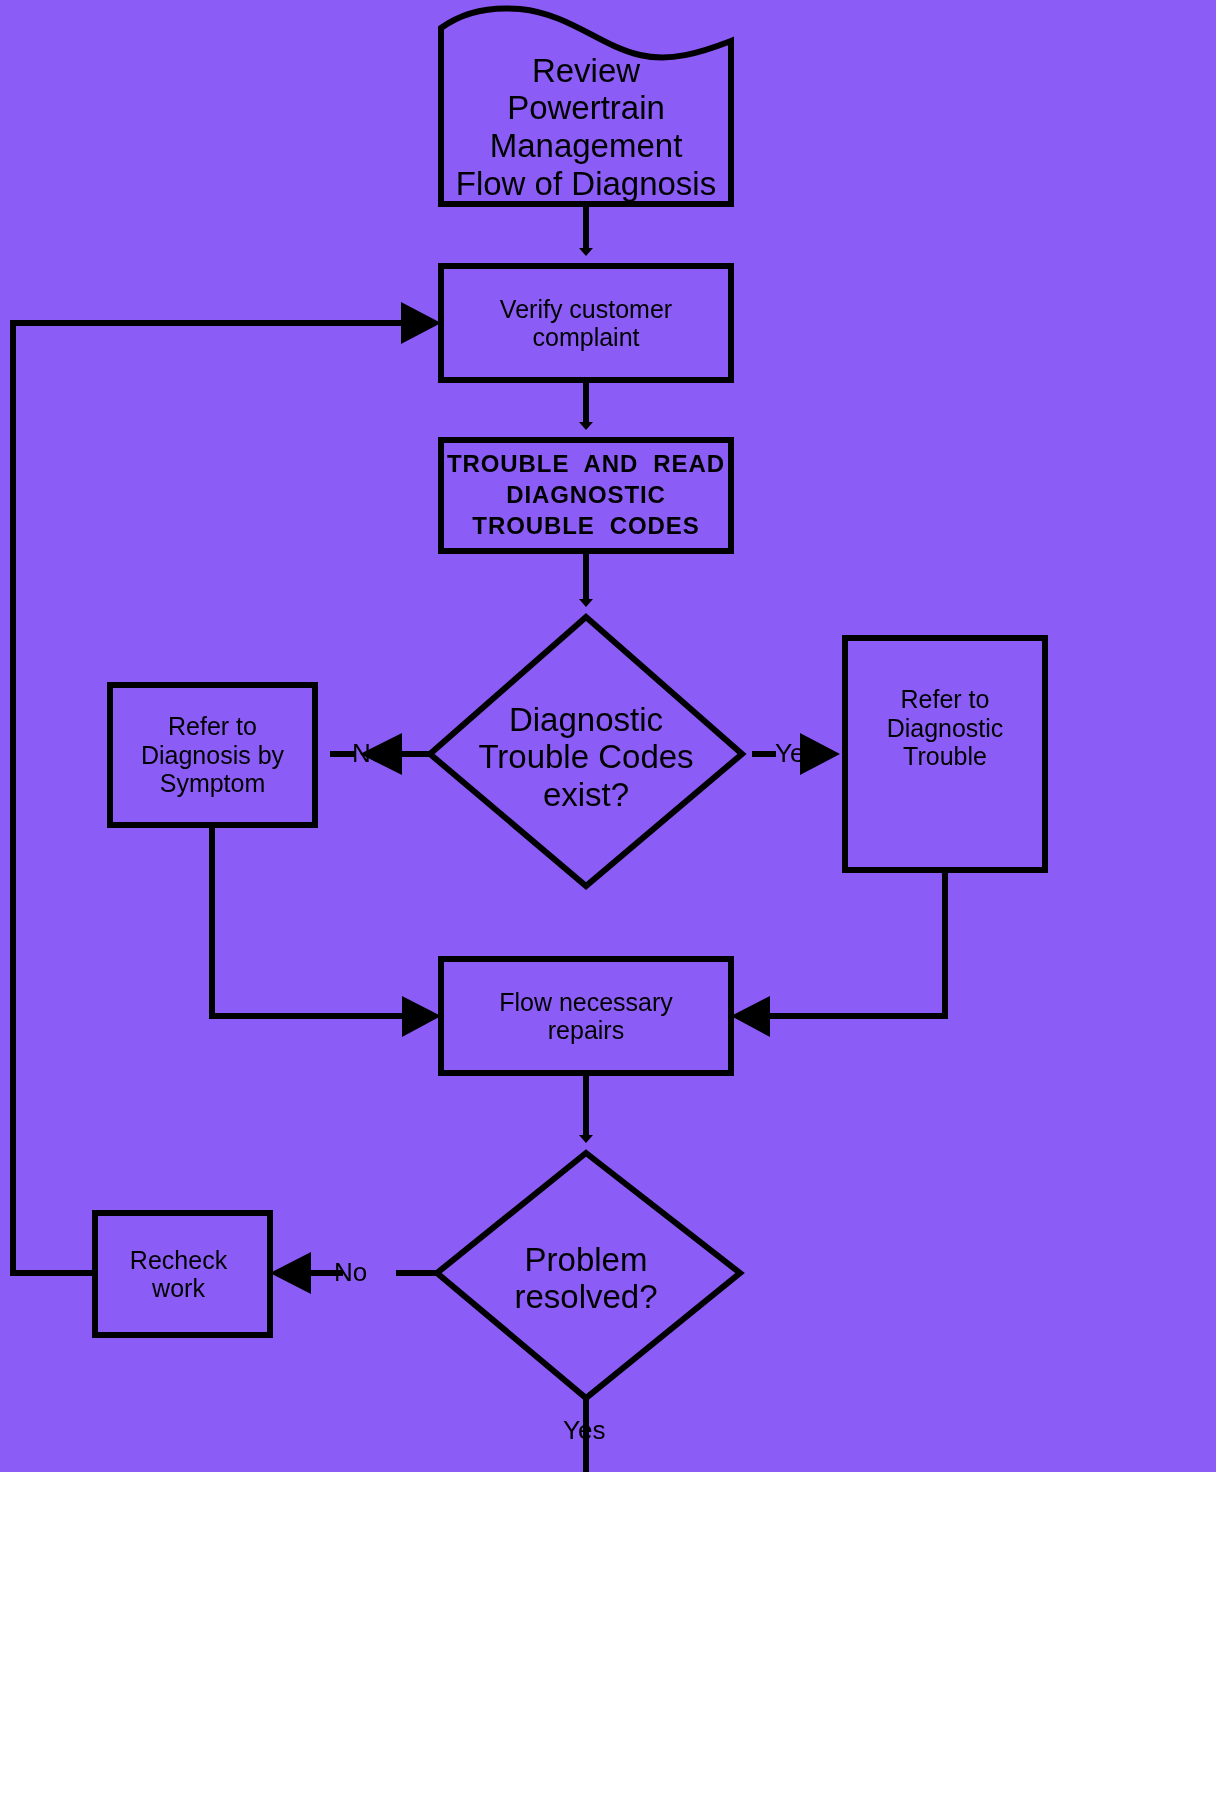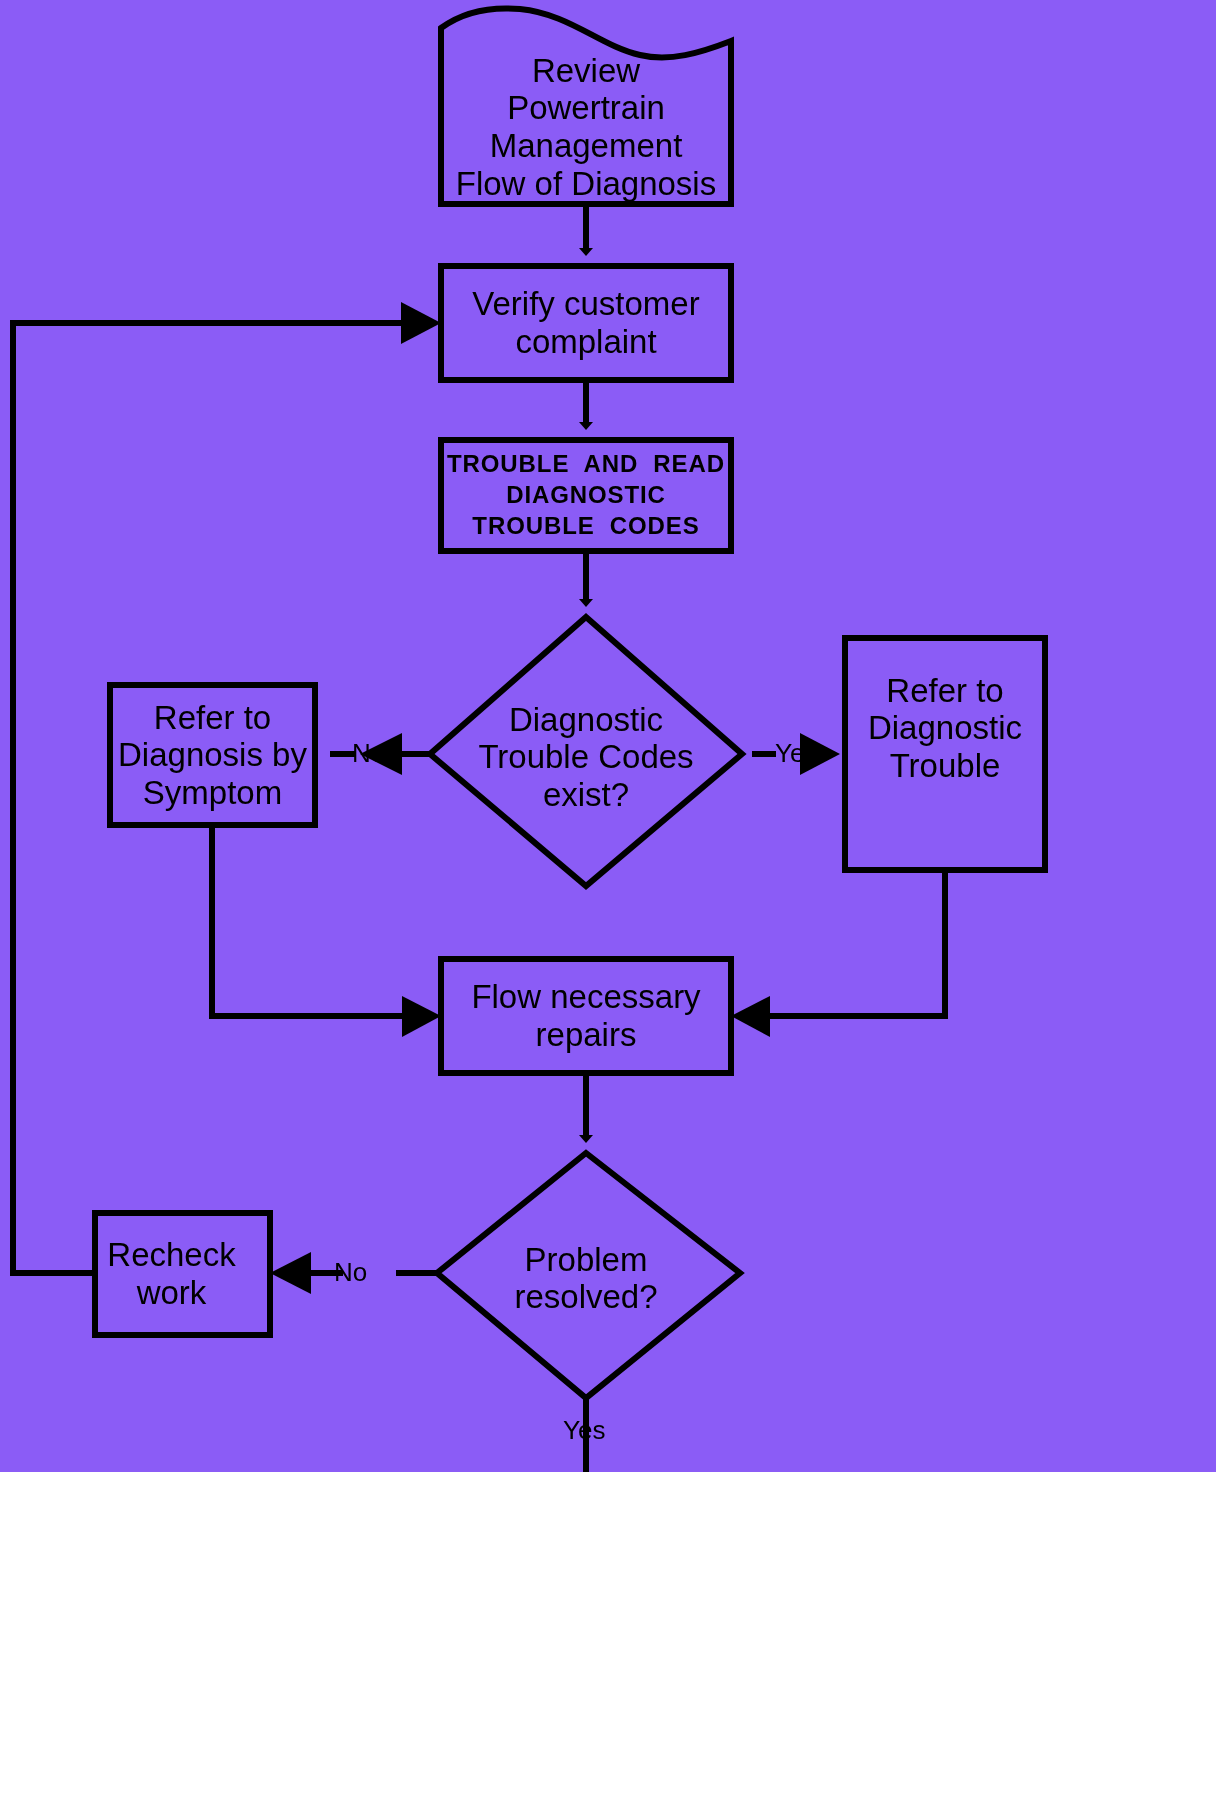--- a/index.html
+++ b/index.html
@@ -29,21 +29,21 @@
     display: flex;
     flex-direction: column;
     align-items: center;
     justify-content: center;
     text-align: center;
     color: #000000;
     line-height: 1.14;
     white-space: pre;
     pointer-events: none;
   }
-  .t-process { font-size: 33px; }
+  .t-process { font-size: 25px; }
   .t-doc { font-size: 33px; }
   .t-bold {
     font-size: 24px;
     font-weight: bold;
     letter-spacing: 0.9px;
     line-height: 1.28;
   }
   .t-decision { font-size: 33px; }
   .t-terminal { font-size: 36px; }
   .edge-label {
@@ -167,21 +167,21 @@
   <div class="node-text t-process" style="left:441px; top:959px; width:290px; height:114px;">
     <div>Flow necessary</div>
     <div>repairs</div>
   </div>
 
   <div class="node-text t-decision" style="left:456px; top:1232px; width:260px; height:84px;justify-content:flex-end;">
     <div>Problem</div>
     <div>resolved?</div>
   </div>
 
-  <div class="node-text t-process" style="left:84px; top:1213px; width:175px; height:122px;">
+  <div class="node-text t-process" style="left:91px; top:1213px; width:175px; height:122px;">
     <div>Recheck</div>
     <div>work</div>
   </div>
 
   <div class="node-text t-terminal" style="left:474px; top:1484px; width:228px; height:72px;">
     <div>DONE</div>
   </div>
 
   <div class="edge-label" style="left:352px; top:738px; width:46px;">No</div>
 

